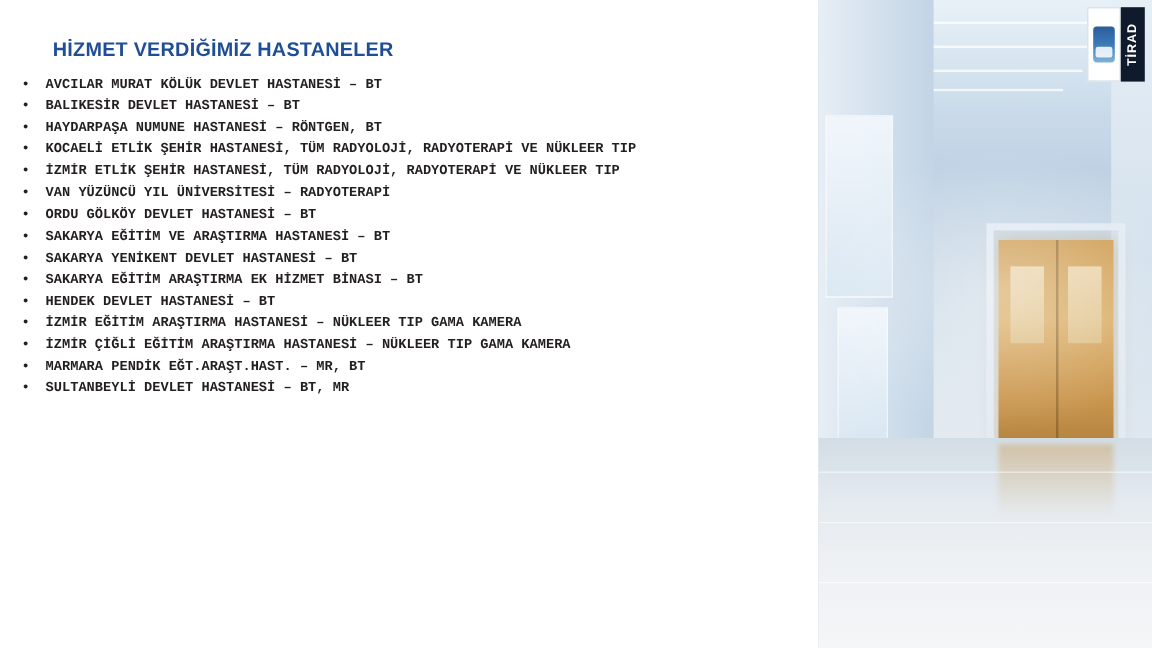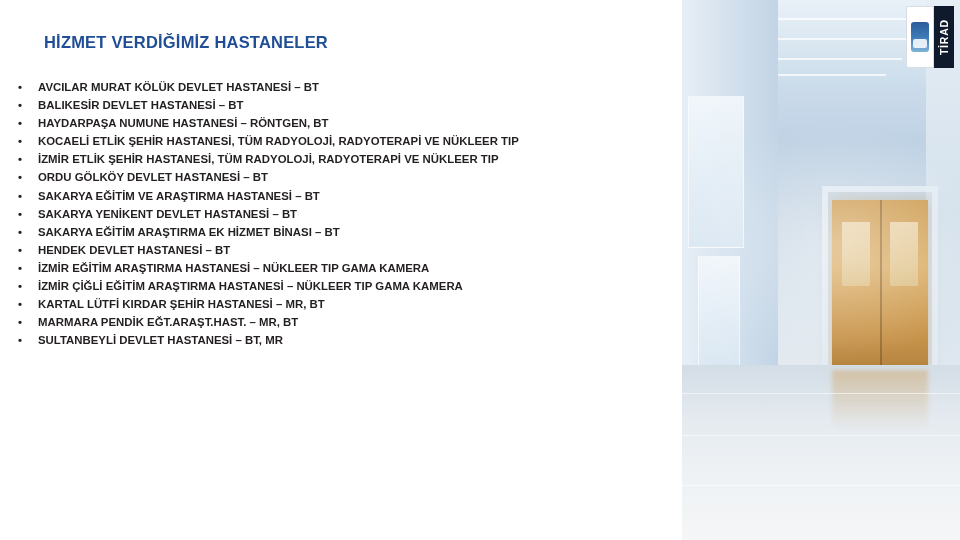--- a/index.html
+++ b/index.html
@@ -37,25 +37,26 @@
     top: 33px;
     font-size: 16.5px;
     font-weight: bold;
     color: #1f4e96;
     letter-spacing: 0.2px;
     white-space: nowrap;
   }
   .bullet-list {
     position: absolute;
     left: 14px;
-    top: 78px;
+    top: 62px;
     width: 660px;
     list-style: none;
     margin: 0;
     padding: 0;
+    font-family: Liberation Mono, monospace;
   }
   .bullet-item {
     position: relative;
     display: block;
     font-size: 11.4px;
     font-weight: bold;
     color: #231f20;
     line-height: 18.1px;
     padding-left: 24px;
     white-space: nowrap;
@@ -246,28 +247,28 @@
 
   <div class="content">
     <div class="slide-title">HİZMET VERDİĞİMİZ HASTANELER</div>
 
     <ul class="bullet-list">
       <li class="bullet-item">AVCILAR MURAT KÖLÜK DEVLET HASTANESİ – BT</li>
       <li class="bullet-item">BALIKESİR DEVLET HASTANESİ – BT</li>
       <li class="bullet-item">HAYDARPAŞA NUMUNE HASTANESİ – RÖNTGEN, BT</li>
       <li class="bullet-item">KOCAELİ ETLİK ŞEHİR HASTANESİ, TÜM RADYOLOJİ, RADYOTERAPİ VE NÜKLEER TIP</li>
       <li class="bullet-item">İZMİR ETLİK ŞEHİR HASTANESİ, TÜM RADYOLOJİ, RADYOTERAPİ VE NÜKLEER TIP</li>
+      <li class="bullet-item">VAN YÜZÜNCÜ YIL ÜNİVERSİTESİ – RADYOTERAPİ</li>
       <li class="bullet-item">ORDU GÖLKÖY DEVLET HASTANESİ – BT</li>
       <li class="bullet-item">SAKARYA EĞİTİM VE ARAŞTIRMA HASTANESİ – BT</li>
       <li class="bullet-item">SAKARYA YENİKENT DEVLET HASTANESİ – BT</li>
       <li class="bullet-item">SAKARYA EĞİTİM ARAŞTIRMA EK HİZMET BİNASI – BT</li>
       <li class="bullet-item">HENDEK DEVLET HASTANESİ – BT</li>
       <li class="bullet-item">İZMİR EĞİTİM ARAŞTIRMA HASTANESİ – NÜKLEER TIP GAMA KAMERA</li>
       <li class="bullet-item">İZMİR ÇİĞLİ EĞİTİM ARAŞTIRMA HASTANESİ – NÜKLEER TIP GAMA KAMERA</li>
-      <li class="bullet-item">KARTAL LÜTFİ KIRDAR ŞEHİR HASTANESİ – MR, BT</li>
       <li class="bullet-item">MARMARA PENDİK EĞT.ARAŞT.HAST. – MR, BT</li>
       <li class="bullet-item">SULTANBEYLİ DEVLET HASTANESİ – BT, MR</li>
     </ul>
   </div>
 
   <div class="photo">
     <div class="photo-bg"></div>
 
     <div class="ceiling">
       <div class="ceiling-line" style="left:30px; top:18px; width:220px;"></div>

